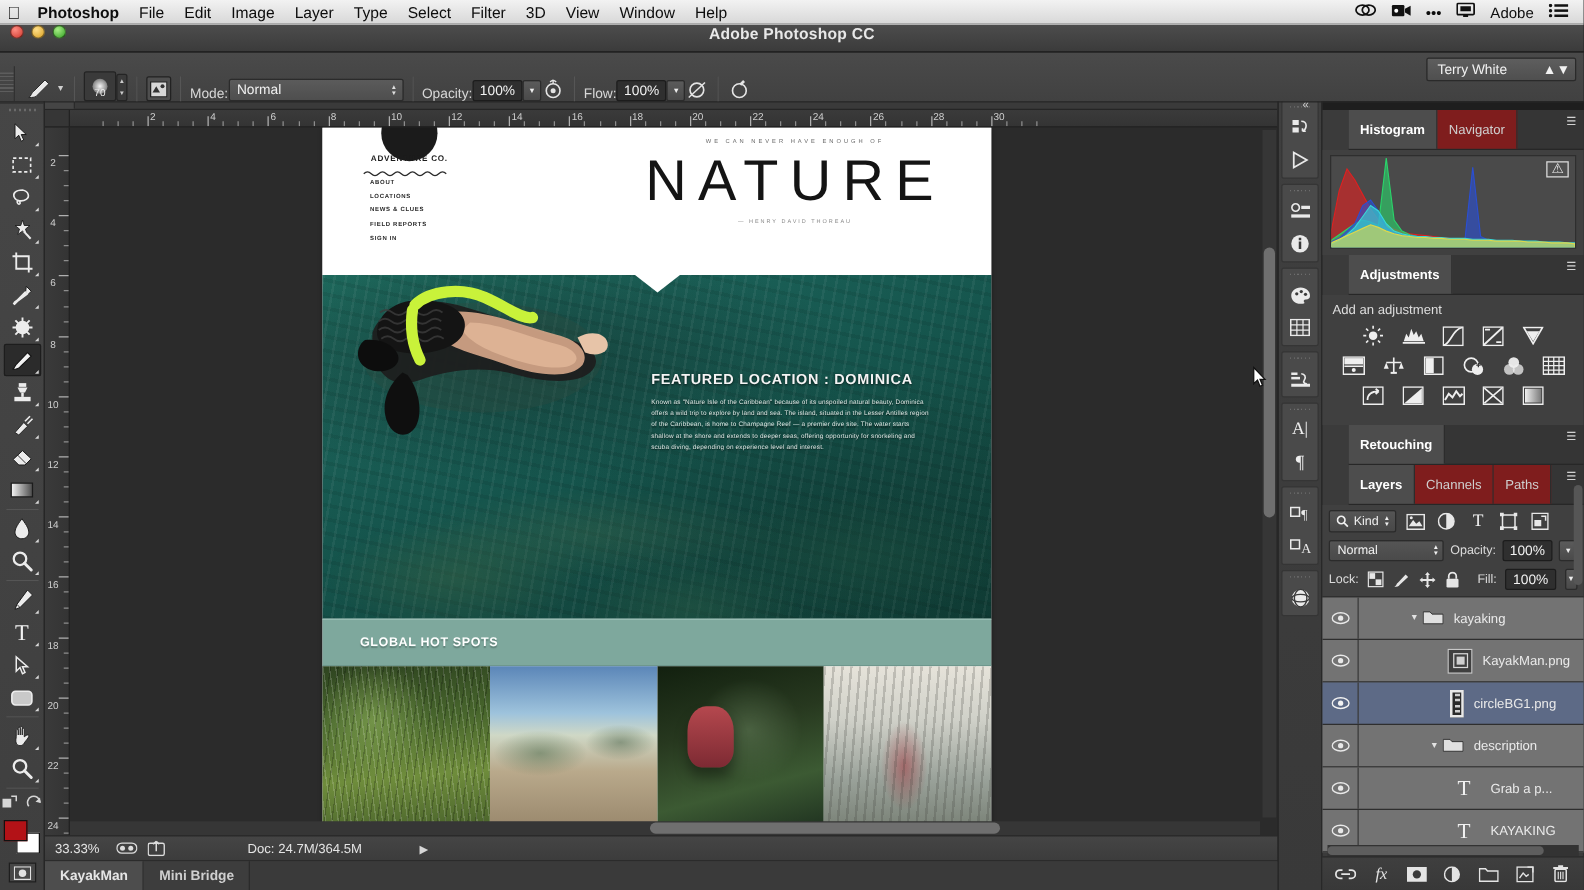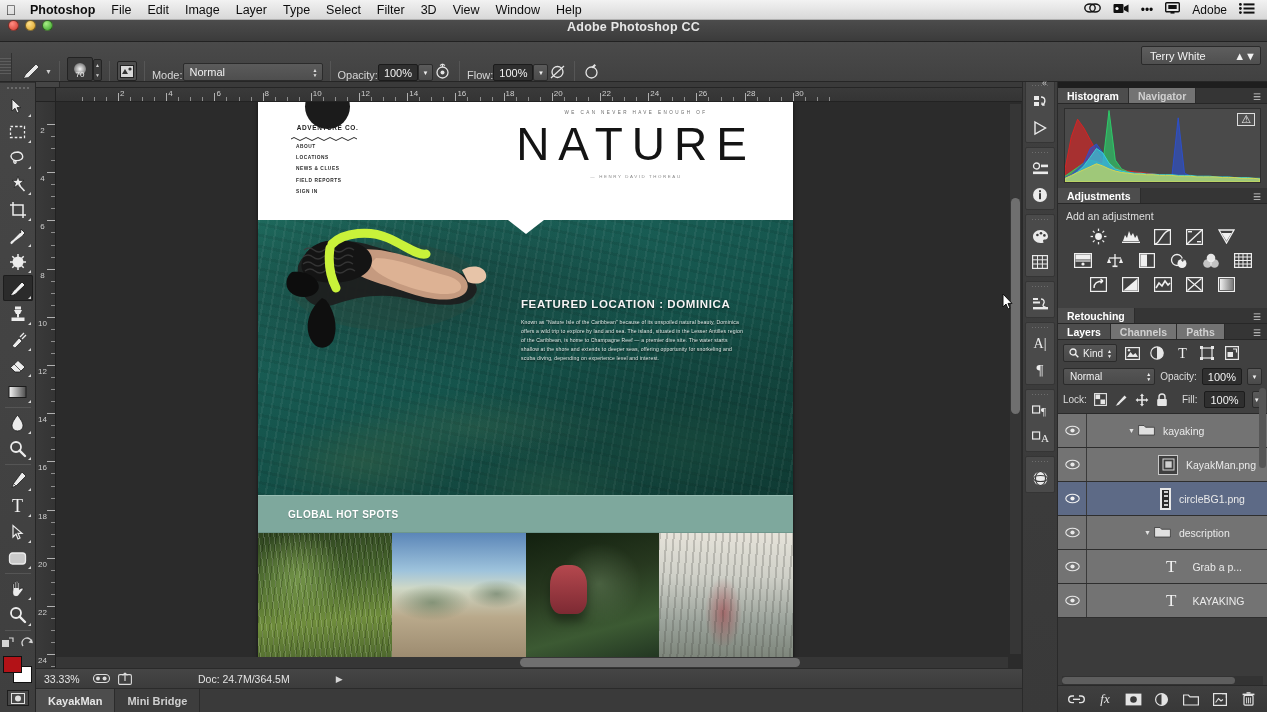--- a/index.html
+++ b/index.html
@@ -315,25 +315,25 @@
     background-size:100% 1px; background-position: 0 2px; background-repeat:no-repeat; margin:1px 0 1px; }
   .rail .ricon { width:26px; height:26px; display:flex; align-items:center; justify-content:center;
     color:#e8e8e8; }
 
   
   .panels {
     position:absolute; left:1058px; top:88px; width:209px; height:624px;
     background:#3b3b3b; z-index:34;
   }
   .ptabs {
-    display:flex; align-items:stretch; height:16px; background:#353535;
-    border-bottom:1px solid #272727; position:relative;
+    display:flex; align-items:stretch; height:32px; background:#353535;
+    border-bottom:1px solid #272727; position:relative;margin-left:21px;
   }
   .ptab { padding:0 9px; display:flex; align-items:center; font-size:10.5px; color:#cfcfcf;
-    background:#737373; border-right:1px solid #2c2c2c;font-weight:bold; }
+    background:#7f1d1d; border-right:1px solid #2c2c2c; }
   .ptab.active { background:#4d4d4d; color:#ffffff; font-weight:bold; }
   .pmenu { position:absolute; right:4px; top:4px; width:12px; height:10px; color:#d2d2d2;
     font-size:9px; display:flex; align-items:center; justify-content:center; }
   .panel-body { background:#404040; }
 
   
   .hist-wrap { height:84px; background:#404040; padding:4px 6px 5px 6px; position:relative; }
   .hist { position:relative; width:100%; height:75px; background:#4a4a4a;
      border:1px solid #2e2e2e; overflow:hidden; }
   .hist .warn { position:absolute; right:5px; top:4px; font-size:11px; color:#eee;

